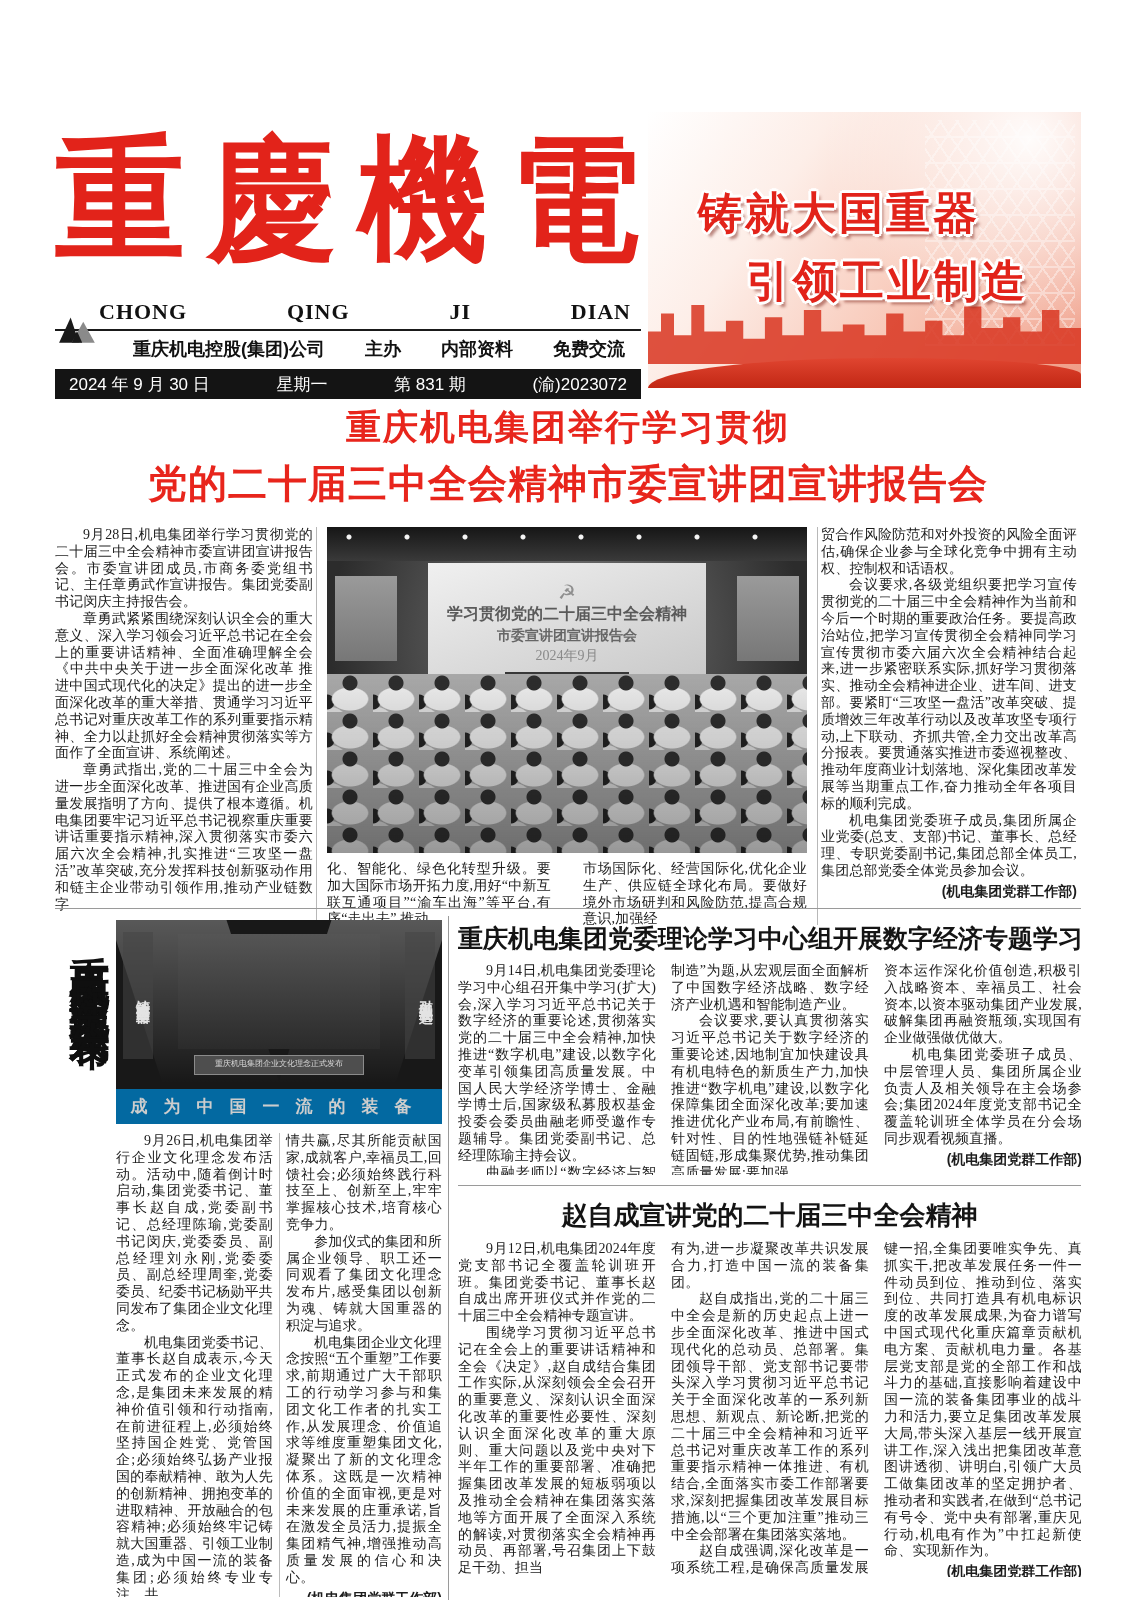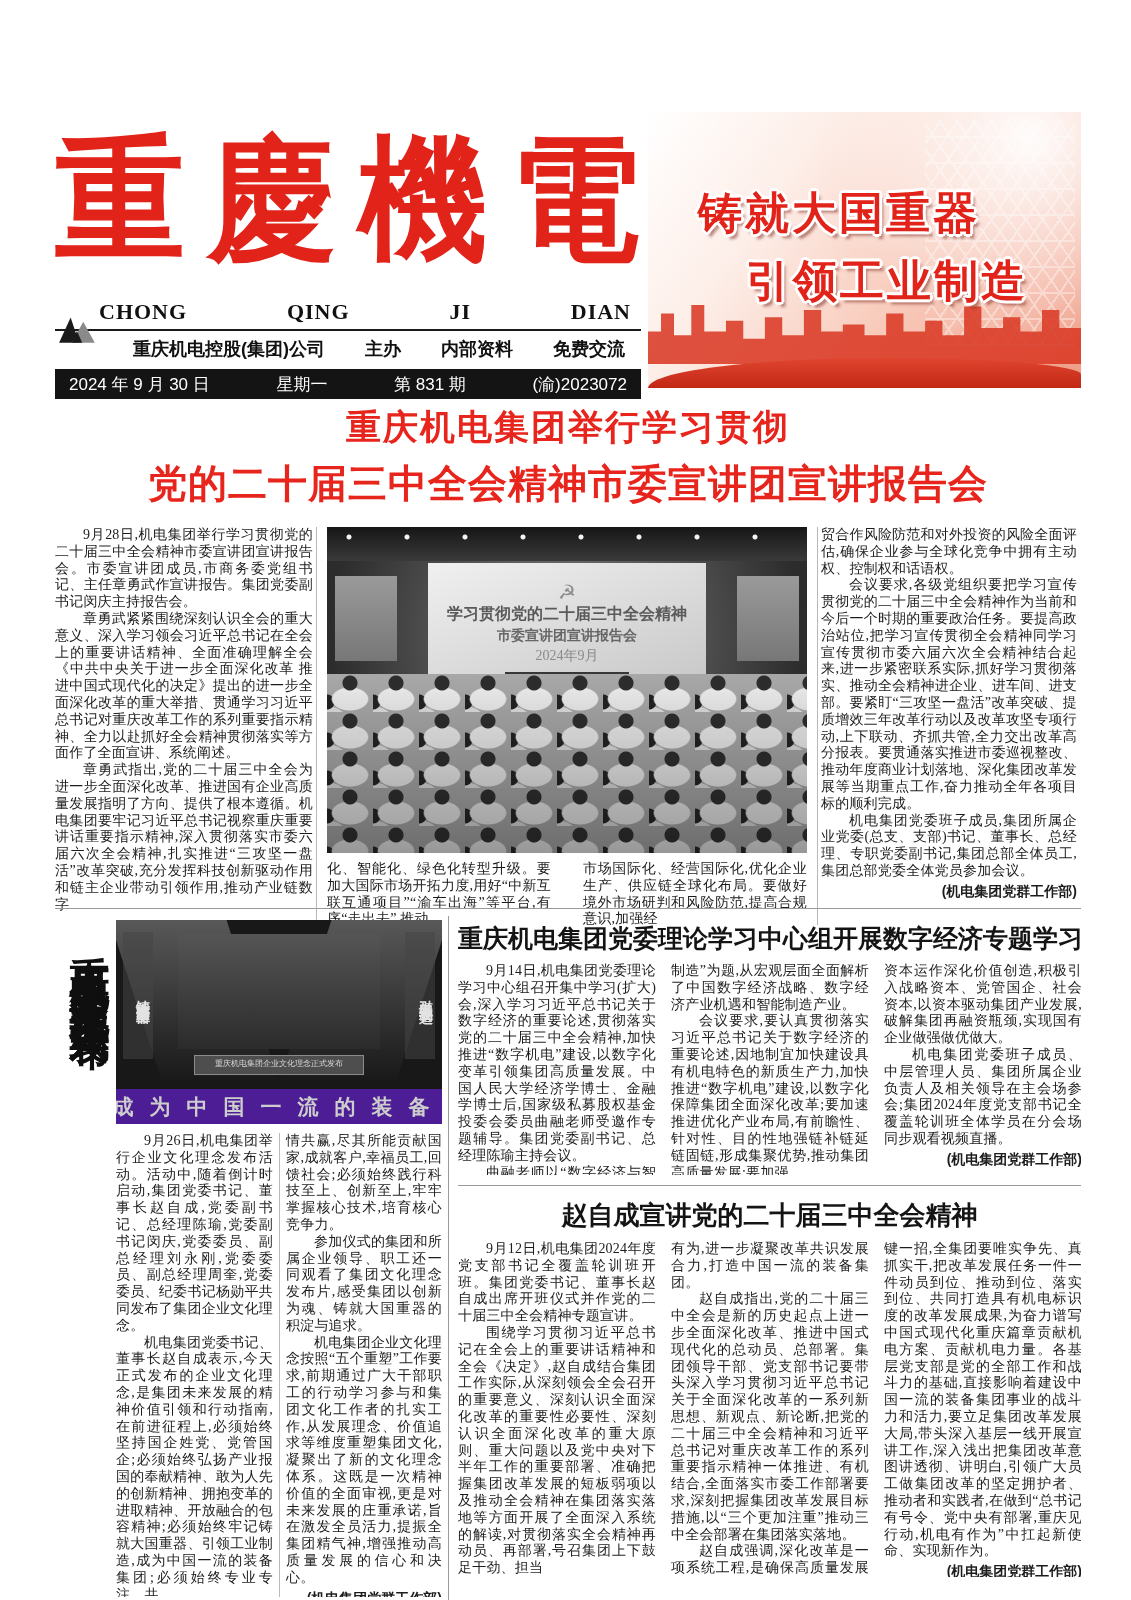--- a/index.html
+++ b/index.html
@@ -112,23 +112,23 @@
   .p2-beam1{left:6%;transform:skewX(18deg);}
   .p2-beam2{right:6%;transform:skewX(-18deg);}
   .p2-banner{position:absolute;top:6%;height:62%;width:30px;writing-mode:vertical-rl;
     text-orientation:upright;color:#e3e3e3;font-size:14px;font-weight:bold;
     background:rgba(70,70,70,.55);text-align:center;letter-spacing:2px;
     font-family:"DejaVu Serif",serif;}
   .p2-banner.left{left:2%;} .p2-banner.right{right:2%;}
   .p2-sign{position:absolute;left:24%;right:24%;top:66%;height:9%;background:#4e4e4e;
     border:1px solid #8b8b8b;color:#d8d8d8;font-size:8px;line-height:1.9;
     text-align:center;white-space:nowrap;overflow:hidden;font-family:"Liberation Sans",sans-serif;}
-  .p2-bottom{position:absolute;left:0;right:0;bottom:0;height:17%;background:#4c1d95;
+  .p2-bottom{position:absolute;left:0;right:0;bottom:0;height:17%;background:#0369a1;
     color:#cdcdcd;display:flex;align-items:center;justify-content:center;
-    font-family:"DejaVu Serif",serif;font-weight:bold;font-size:21px;letter-spacing:16px;
+    font-family:"DejaVu Serif",serif;font-weight:bold;font-size:17px;letter-spacing:16px;
     white-space:nowrap;overflow:hidden;}
 
   
   .right-lower{position:absolute;left:458px;top:922px;width:623px;}
   .art2-headline{font-family:"Liberation Sans",sans-serif;font-weight:900;color:#141414;
     font-size:25px;text-align:center;white-space:nowrap;letter-spacing:0px;}
   .cols3{display:flex;gap:15px;margin-top:8px;overflow:hidden;}
   .cols3 .c{width:198px;flex:none;}
   .art2-cols{height:212px;}
   .art3{border-top:1px solid #9a9a9a;margin-top:10px;padding-top:12px;}
@@ -262,21 +262,21 @@
       <div class="cols3 art2-cols bodytext">
         <div class="c">
           <p class="indent">9月14日,机电集团党委理论学习中心组召开集中学习(扩大)会,深入学习习近平总书记关于数字经济的重要论述,贯彻落实党的二十届三中全会精神,加快推进“数字机电”建设,以数字化变革引领集团高质量发展。中国人民大学经济学博士、金融学博士后,国家级私募股权基金投委会委员曲融老师受邀作专题辅导。集团党委副书记、总经理陈瑜主持会议。</p>
           <p class="indent">曲融老师以“数字经济与智能</p>
         </div>
         <div class="c">
           <p>制造”为题,从宏观层面全面解析了中国数字经济战略、数字经济产业机遇和智能制造产业。</p>
           <p class="indent">会议要求,要认真贯彻落实习近平总书记关于数字经济的重要论述,因地制宜加快建设具有机电特色的新质生产力,加快推进“数字机电”建设,以数字化保障集团全面深化改革;要加速推进优化产业布局,有前瞻性、针对性、目的性地强链补链延链固链,形成集聚优势,推动集团高质量发展;要加强</p>
         </div>
         <div class="c">
-          <p>资本运作深化价值创造,积极引入战略资本、党管国企、社会资本,以资本驱动集团产业发展,破解集团再融资瓶颈,实现国有企业做强做优做大。</p>
+          <p>资本运作深化价值创造,积极引入战略资本、幸福员工、社会资本,以资本驱动集团产业发展,破解集团再融资瓶颈,实现国有企业做强做优做大。</p>
           <p class="indent">机电集团党委班子成员、中层管理人员、集团所属企业负责人及相关领导在主会场参会;集团2024年度党支部书记全覆盖轮训班全体学员在分会场同步观看视频直播。</p>
           <div class="byline">(机电集团党群工作部)</div>
         </div>
       </div>
     </div>
 
     <div class="art3">
       <div class="art3-headline">赵自成宣讲党的二十届三中全会精神</div>
       <div class="cols3 art3-cols bodytext">
         <div class="c">

